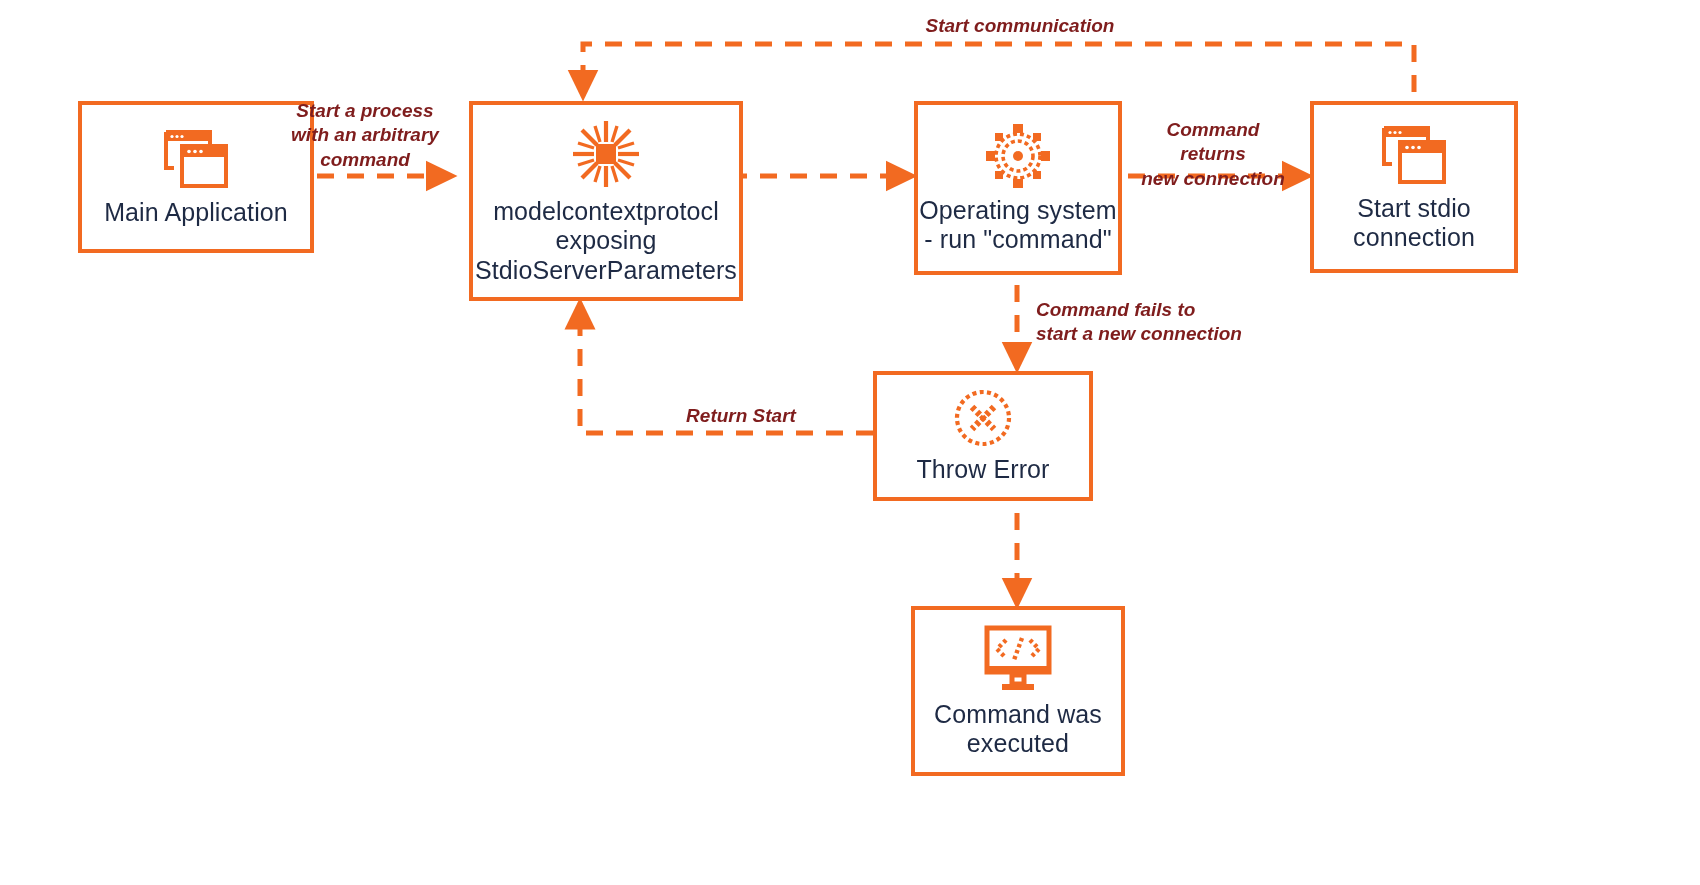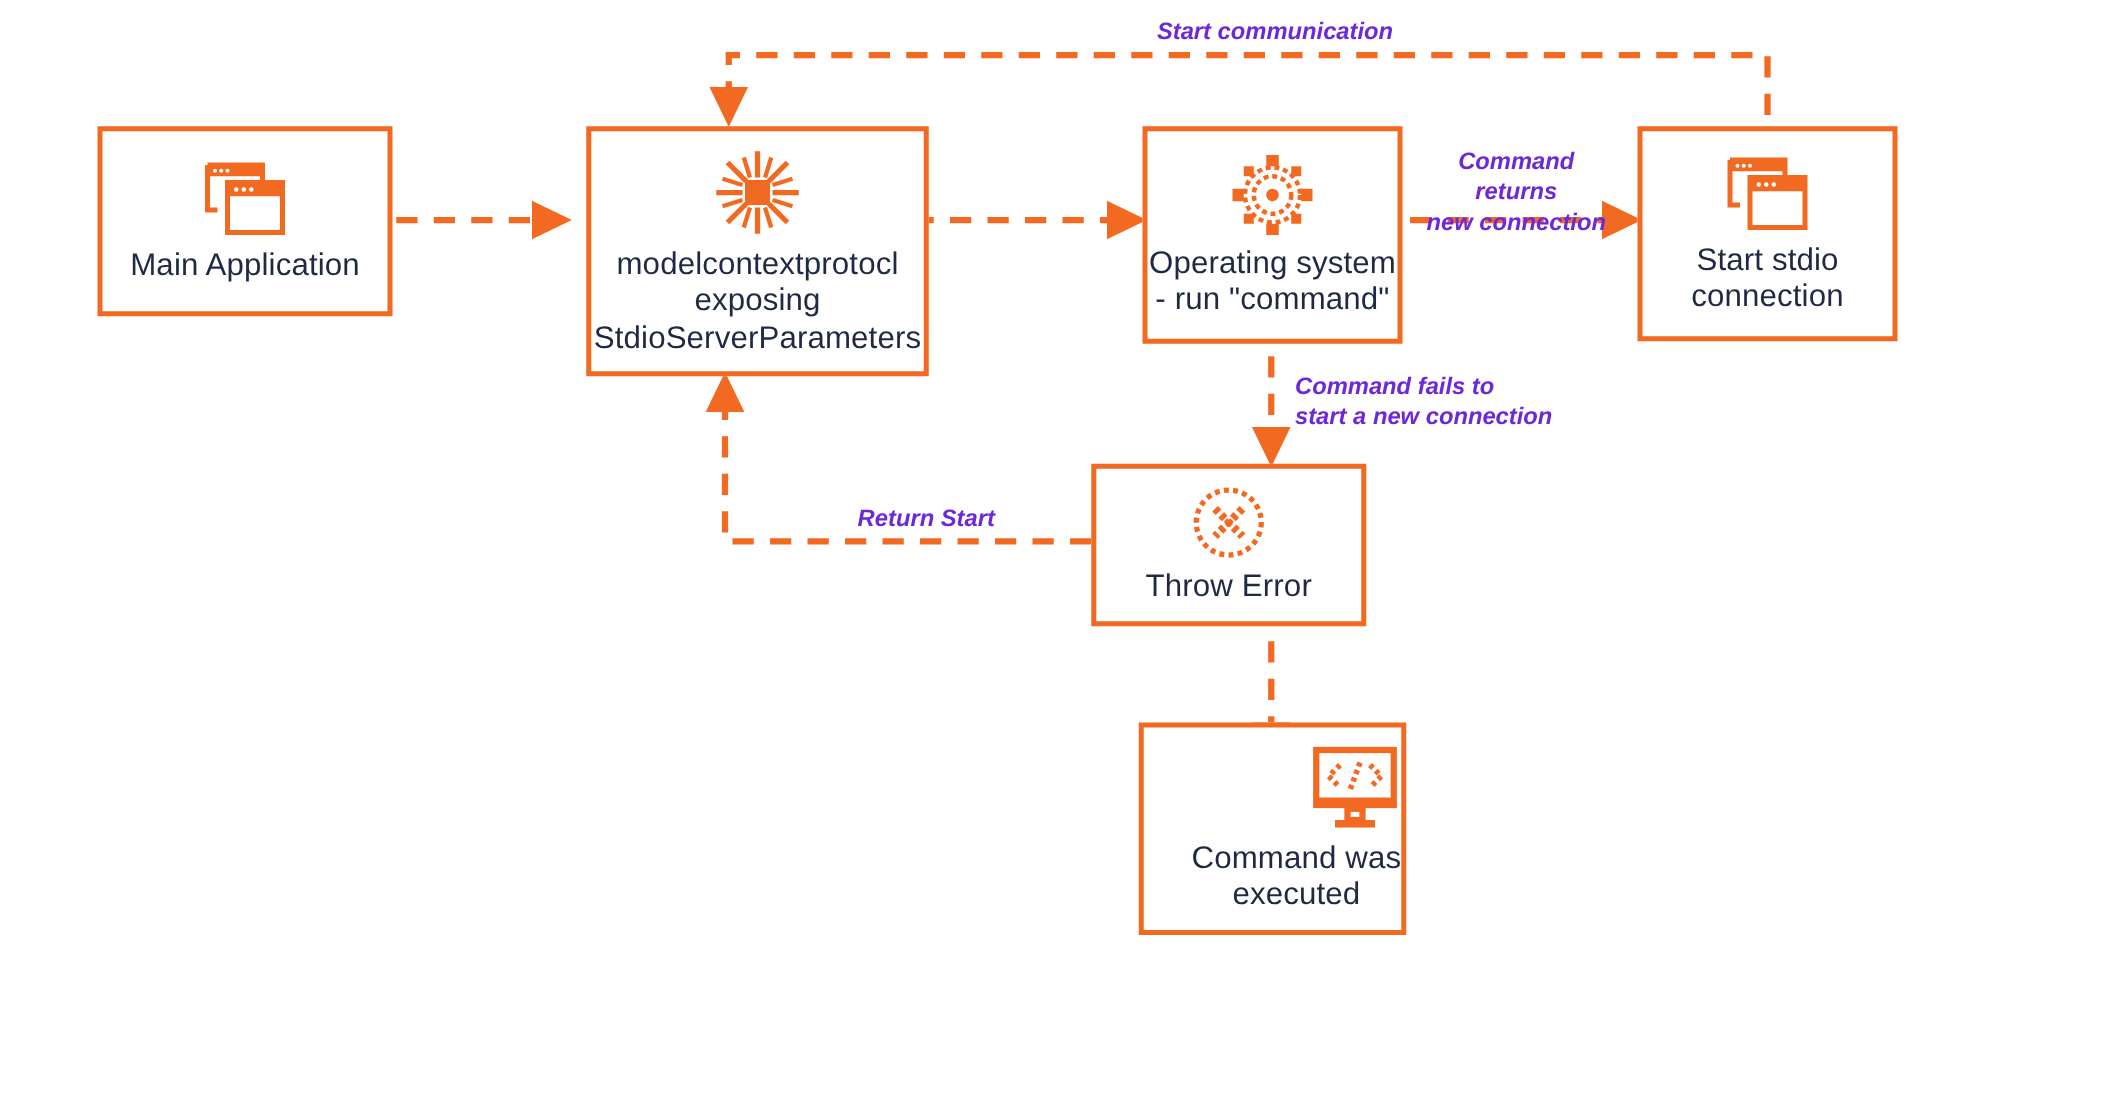--- a/index.html
+++ b/index.html
@@ -8,21 +8,21 @@
 
   
   .node{position:absolute;box-sizing:border-box;background:#fff;border:4px solid #F26A21;
         display:flex;flex-direction:column;align-items:center;justify-content:center;}
   .node .shadow{position:absolute;top:9px;left:9px;width:100%;height:100%;background:#D4713F;z-index:-1;}
   .node .icon{display:block;line-height:0;margin-bottom:6px;}
   .node .label{color:#1E2A44;font-size:25px;line-height:1.18;text-align:center;
                letter-spacing:.1px;white-space:pre-line;font-weight:400;}
 
   
-  .edge-label{position:absolute;color:#6d28d9;font-size:19px;font-style:italic;
+  .edge-label{position:absolute;color:#7f1d1d;font-size:19px;font-style:italic;
               font-weight:700;line-height:1.28;text-align:center;white-space:pre-line;
               font-family:"Liberation Sans",sans-serif;}
 
   
   #wires{position:absolute;inset:0;width:1700px;height:885px;pointer-events:none;}
 </style>
 </head>
 <body>
 
 <div id="stage">
@@ -168,39 +168,42 @@
         <circle cx="31" cy="31" r="26" fill="none" stroke="#F26A21" stroke-width="4.2" stroke-dasharray="4 3.4"></circle>
         <g stroke="#F26A21" stroke-width="6.4" stroke-linecap="butt" stroke-dasharray="4 3">
           <line x1="20" y1="20" x2="42" y2="42"></line>
           <line x1="42" y1="20" x2="20" y2="42"></line>
         </g>
       </svg>
     </span>
     <span class="label">Throw Error</span>
   </div>
 
-  <div class="node" style="left:911px;top:578px;width:214px;height:170px;align-items:flex-end;">
+  <div class="node" style="left:911px;top:606px;width:214px;height:170px;">
     <div class="shadow"></div>
     <span class="icon">
       <svg width="74" height="70" viewBox="0 0 74 70" xmlns="http://www.w3.org/2000/svg">
         <rect x="6" y="4" width="62" height="44" fill="none" stroke="#F26A21" stroke-width="5"></rect>
         <rect x="6" y="42" width="62" height="7" fill="#F26A21"></rect>
         <rect x="31" y="51" width="12" height="9" fill="none" stroke="#F26A21" stroke-width="5"></rect>
         <rect x="21" y="60" width="32" height="6" fill="#F26A21"></rect>
         <g fill="none" stroke="#F26A21" stroke-width="4.4" stroke-dasharray="3.4 3" stroke-linecap="butt">
           <path d="M25,16 L16,25 L25,34"></path>
           <path d="M49,16 L58,25 L49,34"></path>
           <path d="M41,14 L33,36"></path>
         </g>
       </svg>
     </span>
     <span class="label">Command was
 executed</span>
   </div>
 
+  <div class="edge-label" style="left:285px;top:99px;width:160px;">Start a process
+with an arbitrary
+command</div>
 
   <div class="edge-label" style="left:1132px;top:118px;width:162px;">Command returns
 new connection</div>
 
   <div class="edge-label" style="left:855px;top:14px;width:330px;">Start communication</div>
 
   <div class="edge-label" style="left:1036px;top:298px;width:220px;text-align:left;">Command fails to
 start a new connection</div>
 
   <div class="edge-label" style="left:626px;top:404px;width:230px;">Return Start</div>

